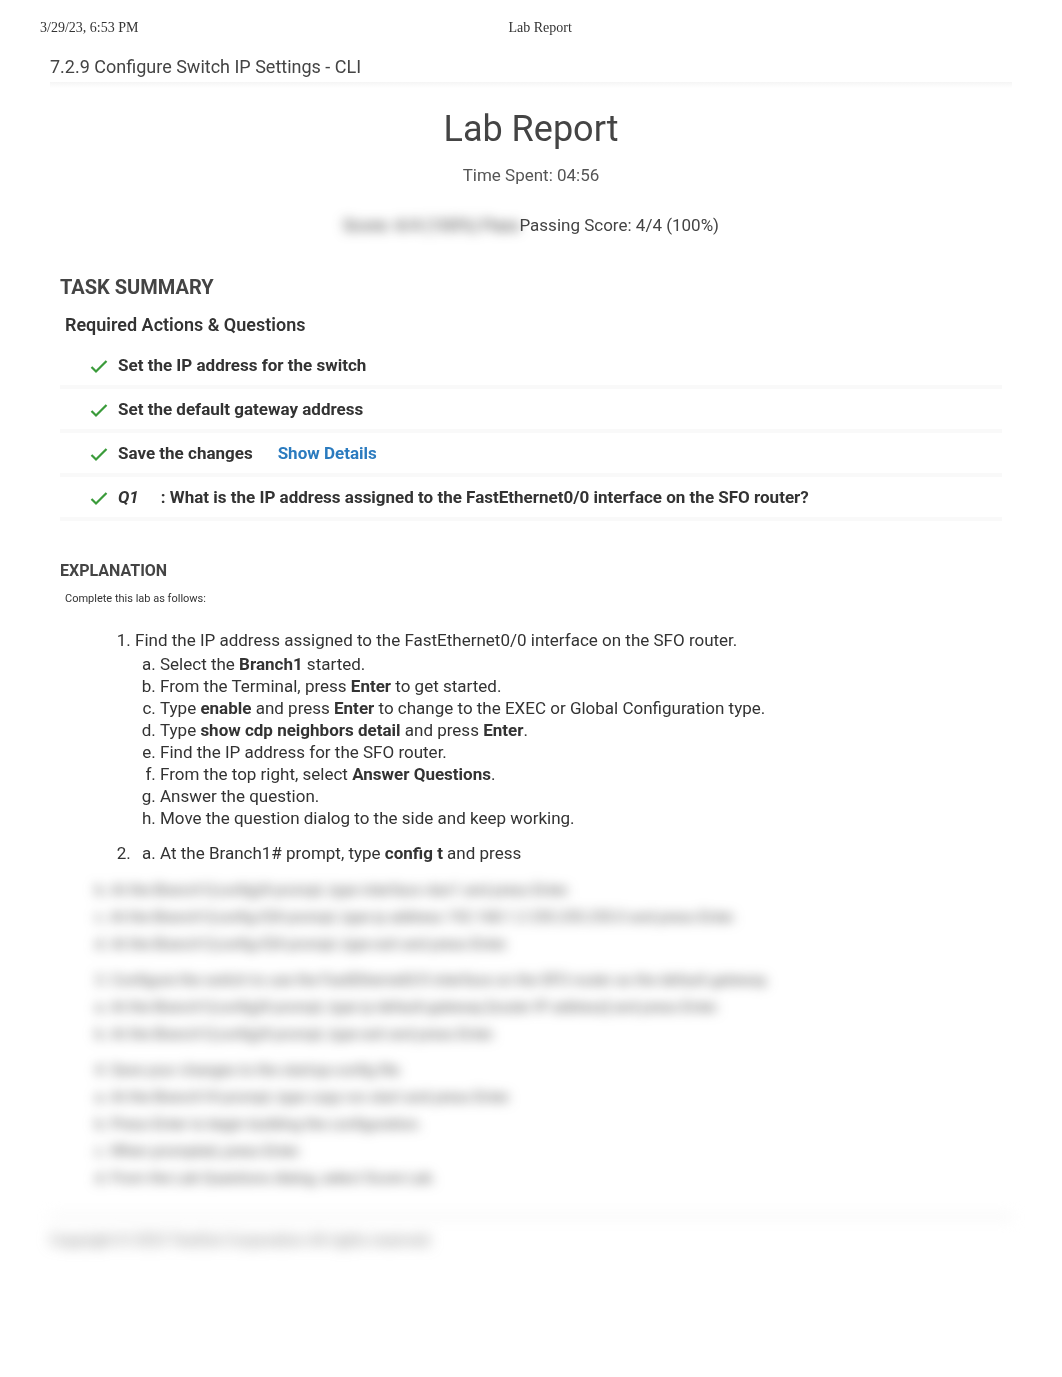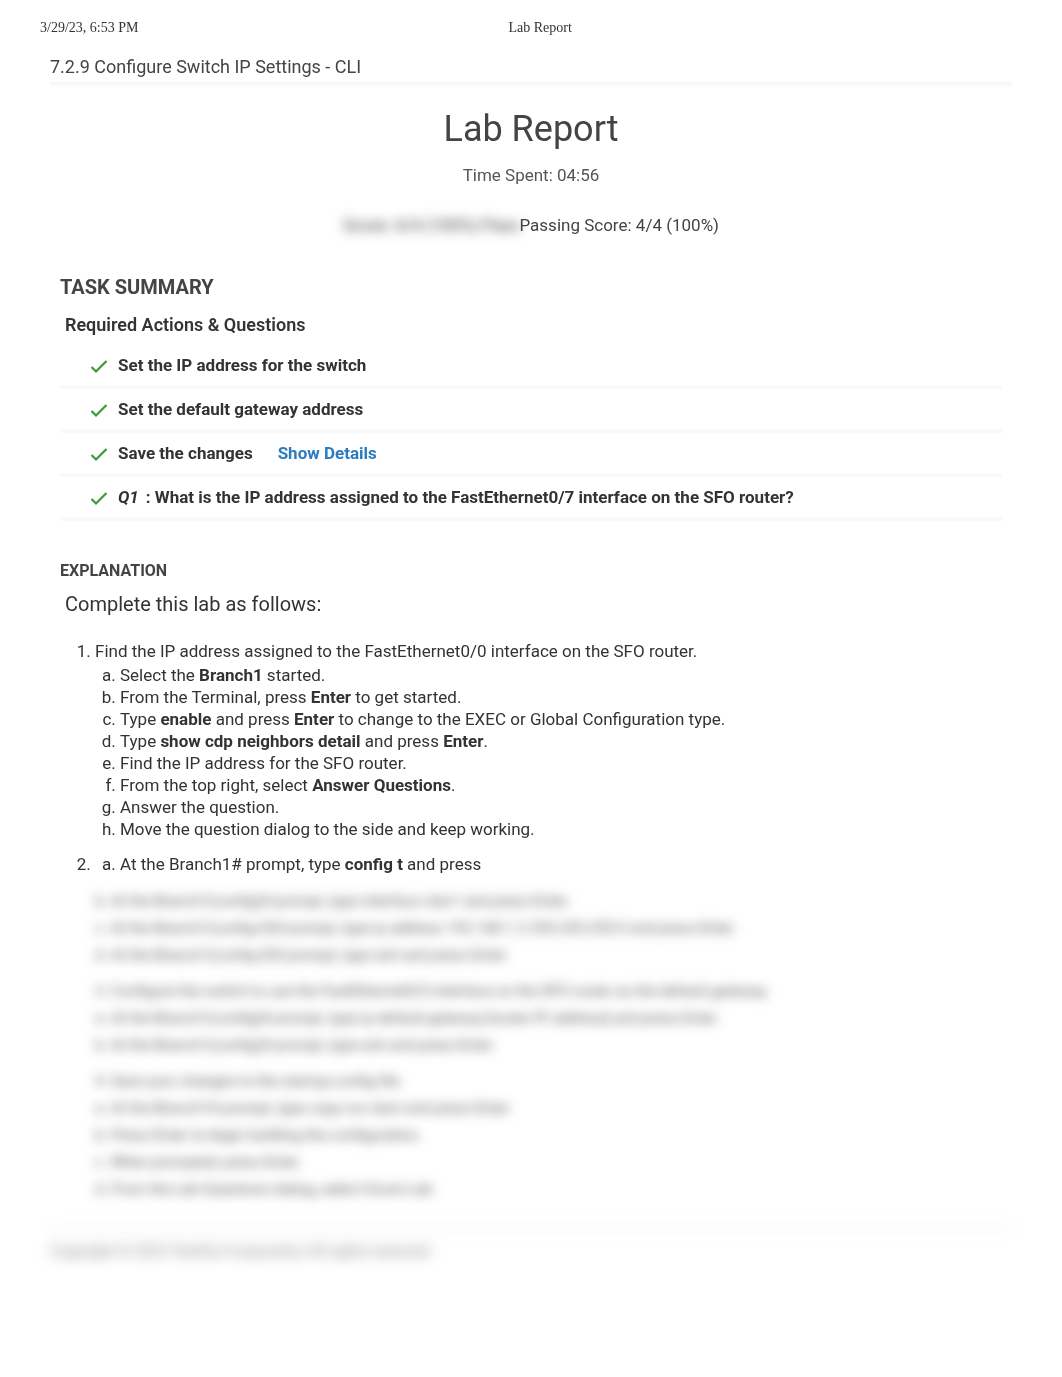--- a/index.html
+++ b/index.html
@@ -91,39 +91,39 @@
       flex-shrink: 0;
     }
     .check-icon svg { width: 100%; height: 100%; }
     .task-label { flex: 0 0 auto; }
     .show-details {
       margin-left: 25px;
       color: #2b7bbf;
       cursor: pointer;
       font-size: 17px;
     }
-    .q1-row .q-label { font-style: italic; margin-right: 7px; }
+    .q1-row .q-label { font-style: italic; margin-right: 22px; }
     .explanation-title {
       font-size: 16px;
       font-weight: 700;
       color: #444;
       margin: 40px 20px 12px 20px;
     }
     .explanation-intro {
-      font-size: 20px;
+      font-size: 11px;
       color: #333;
       margin: 0 25px 25px 25px;
     }
     .step-list {
       list-style: decimal;
       margin: 0 25px 0 55px;
       font-size: 17px;
       color: #333;
     }
-    .step-list > li { margin-bottom: 15px; }
+    .step-list > li { margin-bottom: 15px; margin-left: 40px; }
     .sub-list {
       list-style: lower-alpha;
       margin: 4px 0 0 25px;
     }
     .sub-list > li { margin: 2px 0; }
     .strong { font-weight: 700; }
     .blurred-block {
       filter: blur(6px);
       user-select: none;
       color: #555;
@@ -184,21 +184,21 @@
         <path d="M2 9 L8 15 L22 1" stroke="#3a9b3a" stroke-width="3" fill="none"></path>
       </svg></span>
   <span class="task-label">Save the changes</span>
   <span class="show-details">Show Details</span>
 </div>
 <div class="task-item q1-row">
   <span class="check-icon"><svg viewBox="0 0 24 18">
         <path d="M2 9 L8 15 L22 1" stroke="#3a9b3a" stroke-width="3" fill="none"></path>
       </svg></span>
   <span class="q-label">Q1</span>
-  <span class="task-label">:  What is the IP address assigned to the FastEthernet0/7 interface on the SFO router?</span>
+  <span class="task-label">:  What is the IP address assigned to the FastEthernet0/0 interface on the SFO router?</span>
 </div>
 
 <div class="explanation-title">EXPLANATION</div>
 <div class="explanation-intro">Complete this lab as follows:</div>
 
 <ol class="step-list">
   <li>
     <span>Find the IP address assigned to the FastEthernet0/0 interface on the SFO router.</span>
     <ol class="sub-list">
       <li><span>Select the </span><span class="strong">Branch1</span><span> started.</span></li>

